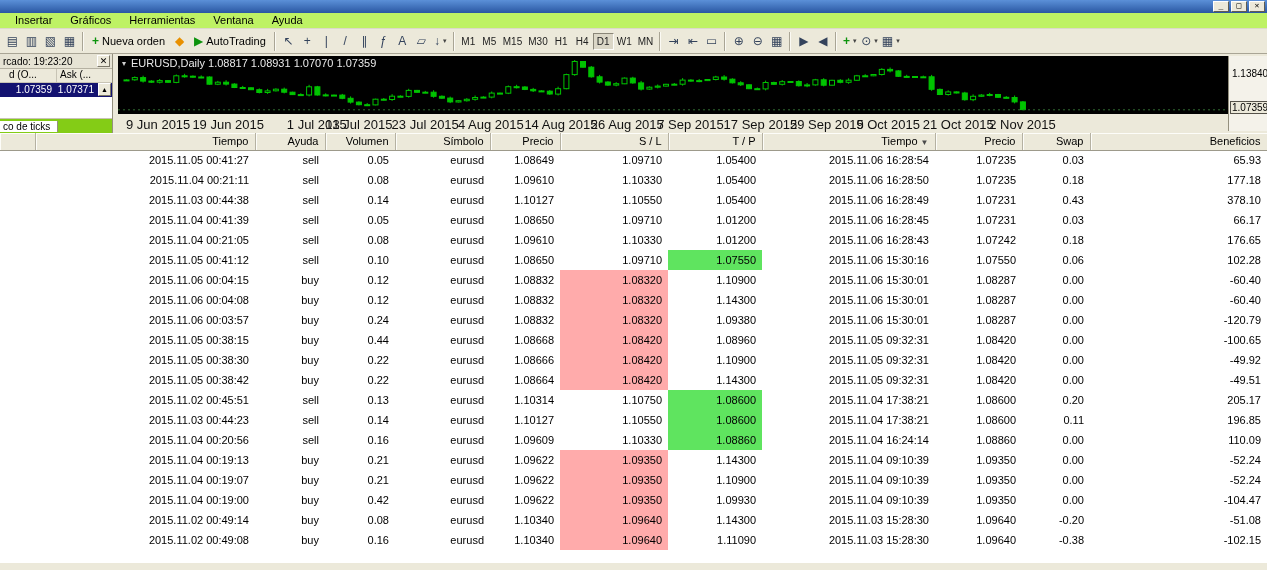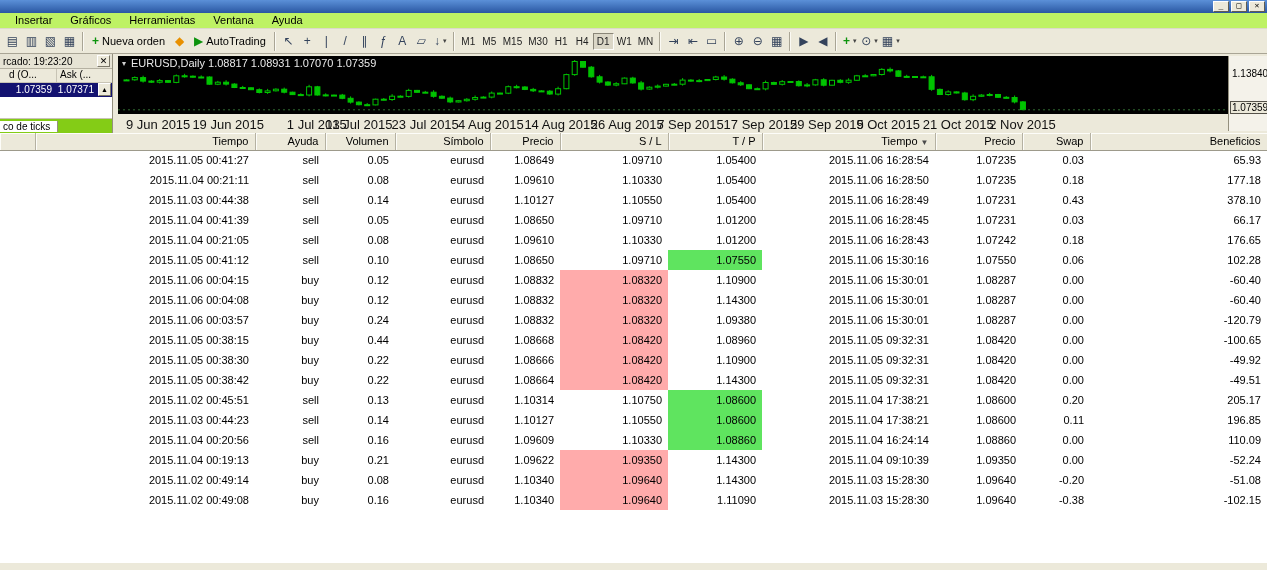--- a/index.html
+++ b/index.html
@@ -744,20 +744,48 @@
           <td>1.09622</td>
           <td class="hl-sl">1.09350</td>
           <td>1.14300</td>
           <td>2015.11.04 09:10:39</td>
           <td>1.09350</td>
           <td>0.00</td>
           <td>-52.24</td>
         </tr>
         <tr>
           <td></td>
+          <td>2015.11.04 00:19:07</td>
+          <td>buy</td>
+          <td>0.21</td>
+          <td>eurusd</td>
+          <td>1.09622</td>
+          <td class="hl-sl">1.09350</td>
+          <td>1.10900</td>
+          <td>2015.11.04 09:10:39</td>
+          <td>1.09350</td>
+          <td>0.00</td>
+          <td>-52.24</td>
+        </tr>
+        <tr>
+          <td></td>
+          <td>2015.11.04 00:19:00</td>
+          <td>buy</td>
+          <td>0.42</td>
+          <td>eurusd</td>
+          <td>1.09622</td>
+          <td class="hl-sl">1.09350</td>
+          <td>1.09930</td>
+          <td>2015.11.04 09:10:39</td>
+          <td>1.09350</td>
+          <td>0.00</td>
+          <td>-104.47</td>
+        </tr>
+        <tr>
+          <td></td>
           <td>2015.11.02 00:49:14</td>
           <td>buy</td>
           <td>0.08</td>
           <td>eurusd</td>
           <td>1.10340</td>
           <td class="hl-sl">1.09640</td>
           <td>1.14300</td>
           <td>2015.11.03 15:28:30</td>
           <td>1.09640</td>
           <td>-0.20</td>

